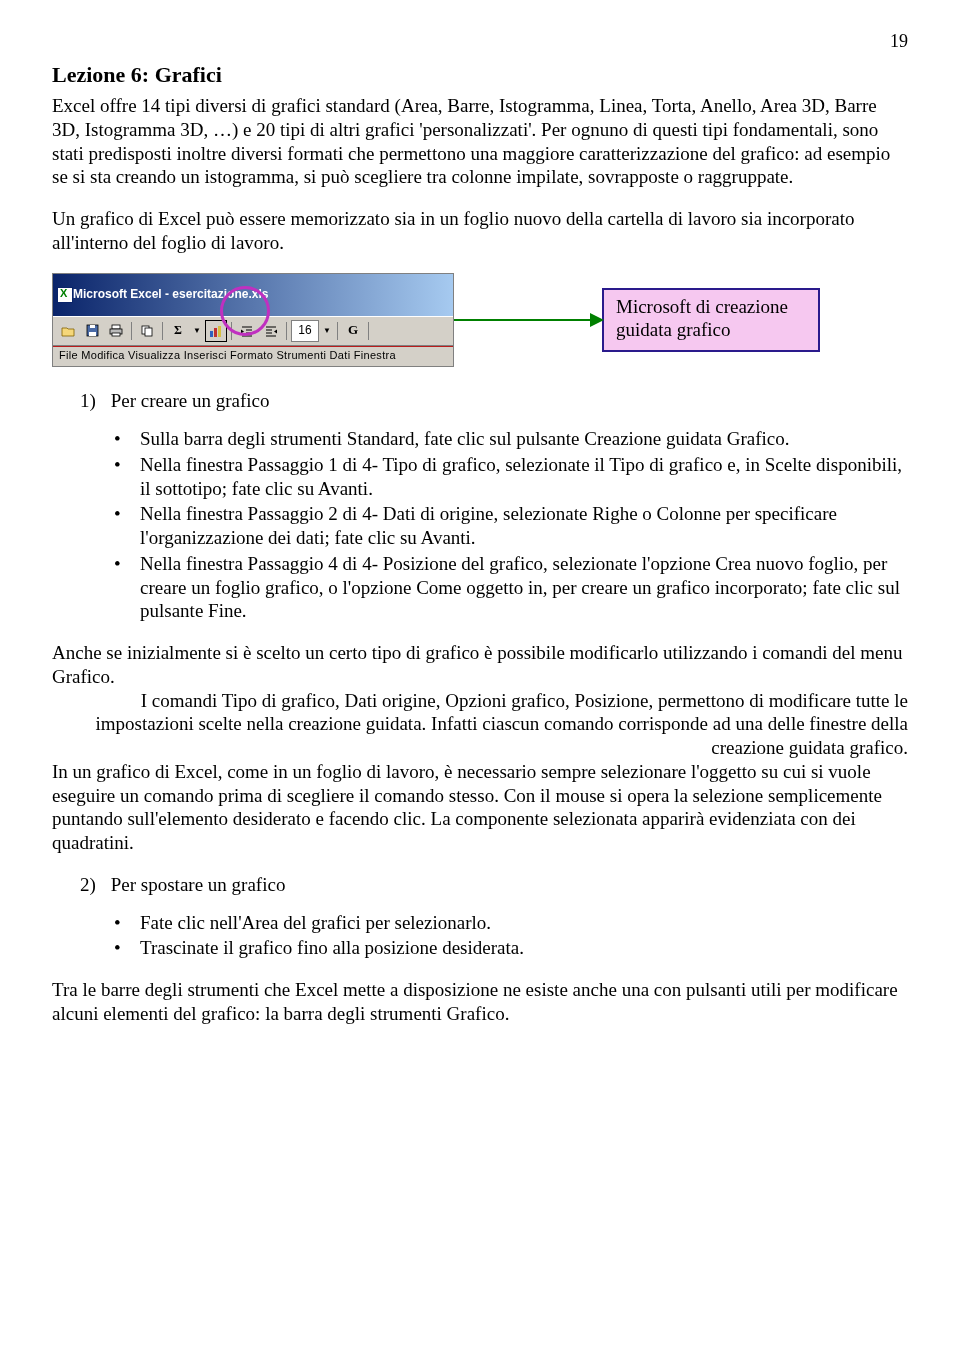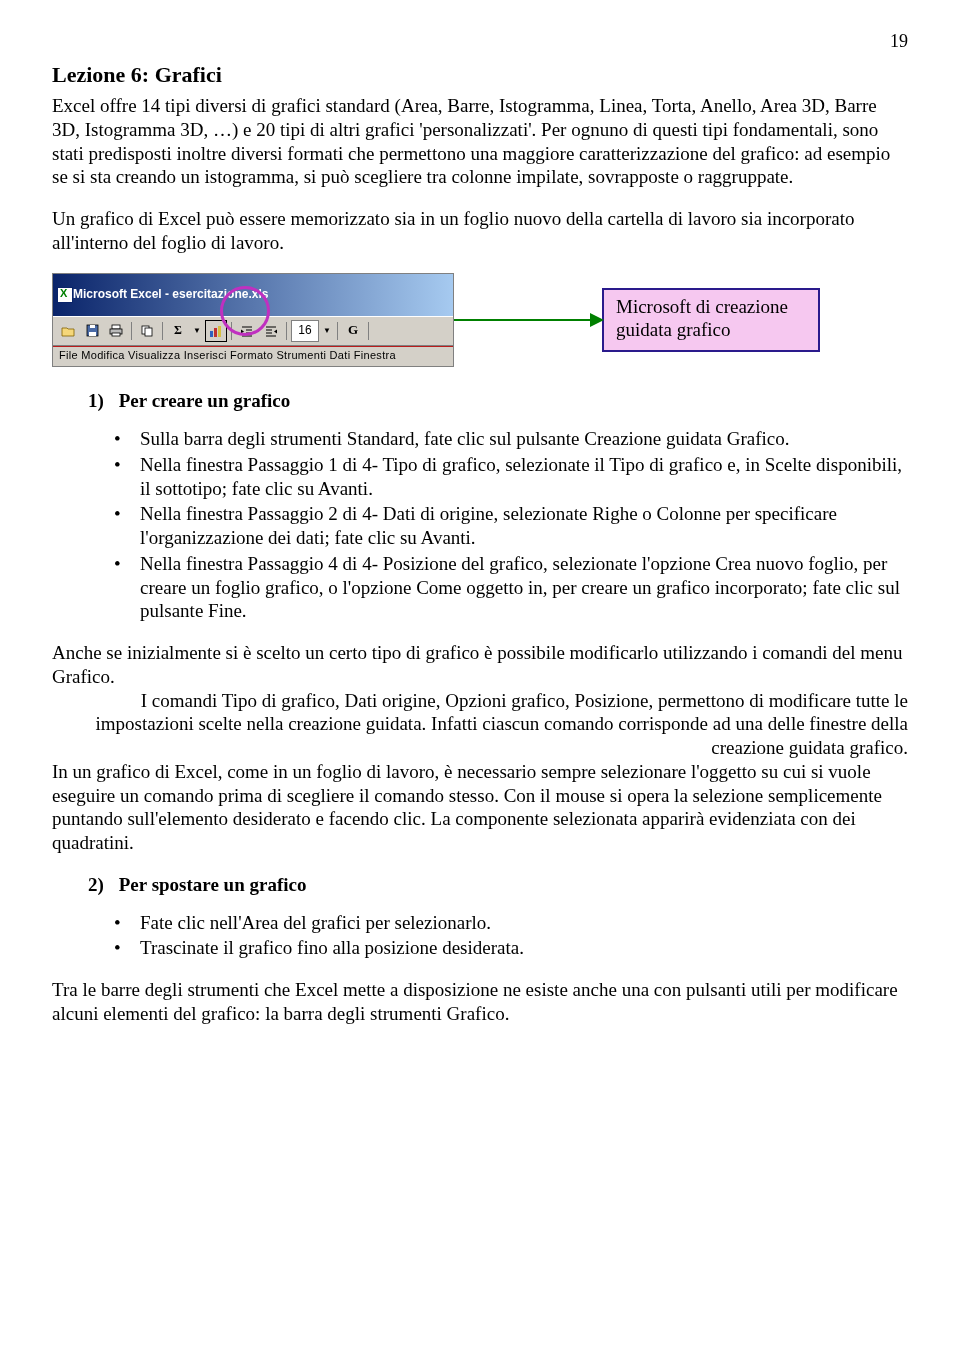--- a/index.html
+++ b/index.html
@@ -144,22 +144,22 @@
     border: 2px solid #2a1a8c;
     background: #f6c8f0;
     padding: 6px 12px 8px 12px;
     font-family: "Times New Roman", Times, serif;
     font-size: 19px;
     color: #000;
     width: 190px;
     line-height: 1.2;
   }
   .sect-heading {
-    font-weight: bold;
-    margin: 18px 0 14px 36px;
+    font-weight: normal;
+    margin: 18px 0 14px 28px;
   }
   .sect-num { display: inline-block; width: 26px; }
   ul.bullets {
     list-style: none;
     padding: 0;
     margin: 0 0 18px 62px;
   }
   ul.bullets li {
     position: relative;
     padding-left: 26px;

